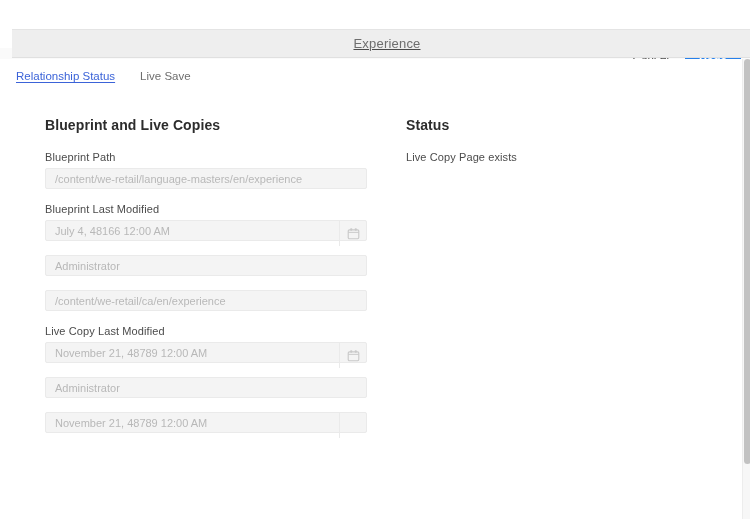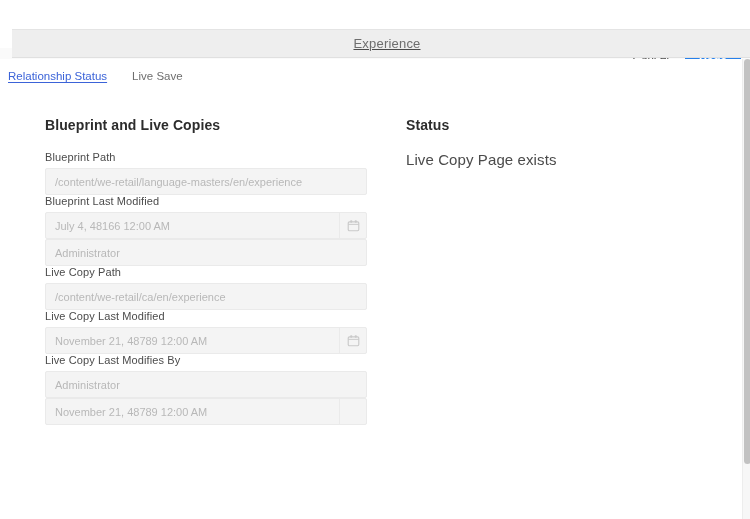--- a/index.html
+++ b/index.html
@@ -77,21 +77,21 @@
 
   
   #tab-bar {
     position: absolute;
     left: 0; top: 59px;
     width: 742px;
     height: 34px;
     background: #ffffff;
     display: flex;
     align-items: flex-start;
-    padding-left: 8px;
+    padding-left: 16px;
     padding-top: 10px;
   }
   .tab {
     position: relative;
     padding: 0 13px 0 0;
     margin-right: 12px;
     font-size: 11.5px;
     color: #6e6e6e;
     cursor: pointer;
     line-height: 14px;
@@ -134,35 +134,36 @@
     margin-left: 31px;
   }
   .section-heading {
     font-size: 14px;
     font-weight: bold;
     color: #2c2c2c;
     margin: 0 0 18px 0;
     letter-spacing: 0.1px;
   }
   .field {
+    margin-bottom: 14px;
   }
   .field-label {
     display: block;
     font-size: 11px;
     color: #4b4b4b;
     margin-bottom: 5px;
     letter-spacing: 0.1px;
   }
   .input-wrap {
     position: relative;
     width: 322px;
   }
   .text-input {
     width: 322px;
-    height: 27px;
+    height: 21px;
     background: #f4f4f4;
     border: 1px solid #eaeaea;
     border-radius: 2px;
     font-family: "Liberation Sans", sans-serif;
     font-size: 11px;
     color: #b8b8b8;
     padding: 0 9px;
     outline: none;
   }
   .text-input::placeholder { color: #b8b8b8; opacity: 1; }
@@ -178,21 +179,21 @@
     border: none;
     border-left: 1px solid #eaeaea;
     display: flex;
     align-items: center;
     justify-content: center;
     cursor: pointer;
     padding: 0;
   }
 
   .status-line {
-    font-size: 15px;
+    font-size: 11px;
     color: #4b4b4b;
     letter-spacing: 0.1px;
   }
 
   
   #scrollbar-track {
     position: absolute;
     right: 0;
     top: 59px;
     width: 8px;
@@ -255,21 +256,20 @@
         </div>
       </div>
 
       <div class="field">
         <div class="input-wrap">
           <input class="text-input" type="text" readonly="" placeholder="Administrator" style="">
         </div>
       </div>
 
       <div class="field">
-        <label class="field-label">Live Copy Path</label>
         <div class="input-wrap">
           <input class="text-input" type="text" readonly="" placeholder="/content/we-retail/ca/en/experience" style="">
         </div>
       </div>
 
       <div class="field">
         <label class="field-label">Live Copy Last Modified</label>
         <div class="input-wrap">
           <input class="text-input has-icon" type="text" readonly="" placeholder="November 21, 48789 12:00 AM" style="">
           <button class="calendar-btn">
@@ -277,21 +277,20 @@
               <rect x="1.5" y="3.5" width="13" height="11" rx="1.5" fill="none" stroke="#c9c9c9" stroke-width="1.4"></rect>
               <rect x="4" y="1.5" width="2.4" height="3" rx="0.8" fill="#c9c9c9"></rect>
               <rect x="9.6" y="1.5" width="2.4" height="3" rx="0.8" fill="#c9c9c9"></rect>
               <line x1="1.5" y1="6.6" x2="14.5" y2="6.6" stroke="#c9c9c9" stroke-width="1.2"></line>
             </svg>
           </button>
         </div>
       </div>
 
       <div class="field">
-        <label class="field-label">Live Copy Last Modifies By</label>
         <div class="input-wrap">
           <input class="text-input" type="text" readonly="" placeholder="Administrator" style="">
         </div>
       </div>
 
       <div class="field">
         <div class="input-wrap">
           <input class="text-input has-icon" type="text" readonly="" placeholder="November 21, 48789 12:00 AM" style="">
           <button class="calendar-btn">
             

